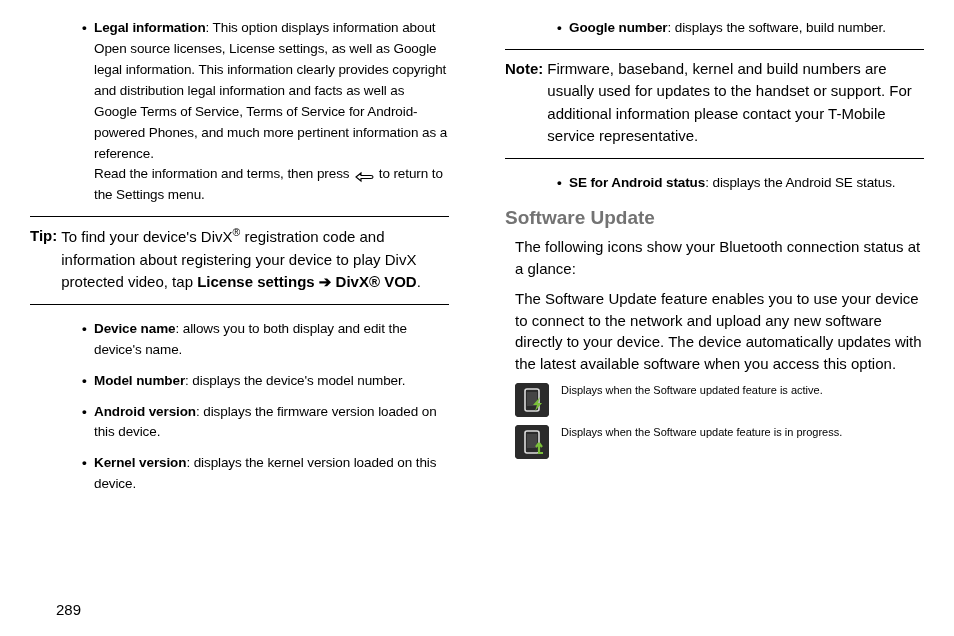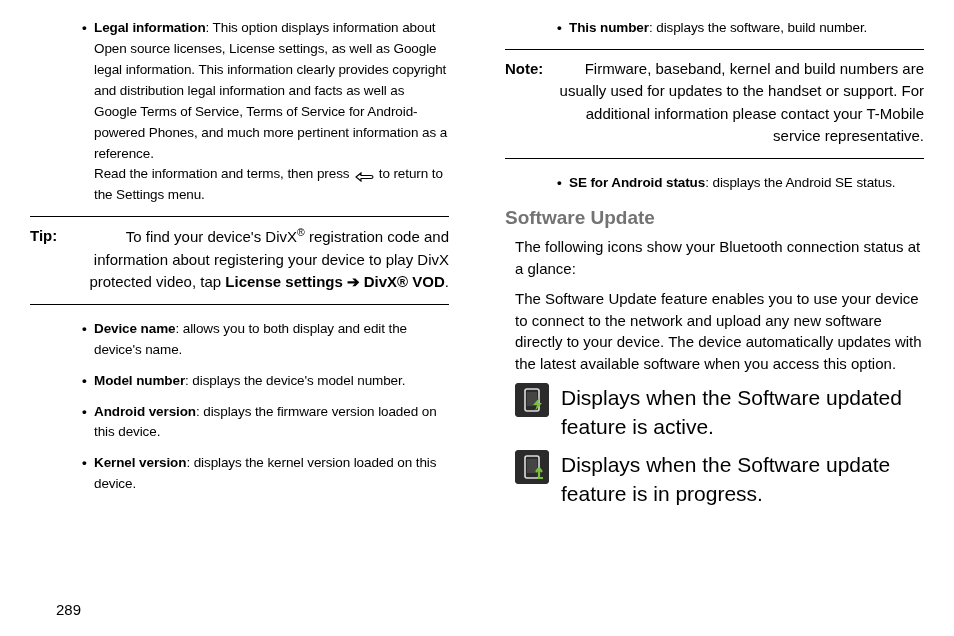--- a/index.html
+++ b/index.html
@@ -41,21 +41,20 @@
     .tip-block, .note-block {
       border-top: 1.5px solid #000;
       border-bottom: 1.5px solid #000;
       padding: 8px 0 10px 0;
       margin: 10px 0 14px 0;
       font-size: 15px;
       line-height: 1.5;
     }
     .tip-block .hang, .note-block .hang {
       display: flex;
-      text-align: right;
     }
     .tip-label, .note-label {
       font-weight: bold;
       flex-shrink: 0;
       padding-right: 4px;
     }
     .tip-body, .note-body { flex: 1; }
     .heading {
       color: #737373;
       font-weight: bold;
@@ -79,21 +78,21 @@
     }
     .icon-box {
       width: 34px;
       height: 34px;
       flex-shrink: 0;
       position: relative;
       background: #2b2b2b;
       border-radius: 4px;
     }
     .icon-row .icon-text {
-      font-size: 21px;
+      font-size: 11px;
       line-height: 1.4;
       padding-top: 0;
     }
     .page-number {
       position: absolute;
       left: 56px;
       bottom: 18px;
       font-size: 15px;
     }
     .back-icon {
@@ -146,21 +145,21 @@
       </div>
       <div class="bullet-item">
         <span class="bold">Kernel version</span><span>: displays the kernel version loaded on this device.</span>
       </div>
     </div>
   </div>
 
   <div class="col">
     <div class="bullet-list condensed">
       <div class="bullet-item">
-        <span class="bold">This number</span><span>: displays the software, build number.</span>
+        <span class="bold">Google number</span><span>: displays the software, build number.</span>
       </div>
     </div>
 
     <div class="note-block">
       <div class="hang">
         <span class="note-label">Note:</span>
         <span class="note-body">Firmware, baseband, kernel and build numbers are usually used for updates to the handset or support. For additional information please contact your T-Mobile service representative.</span>
       </div>
     </div>
 

